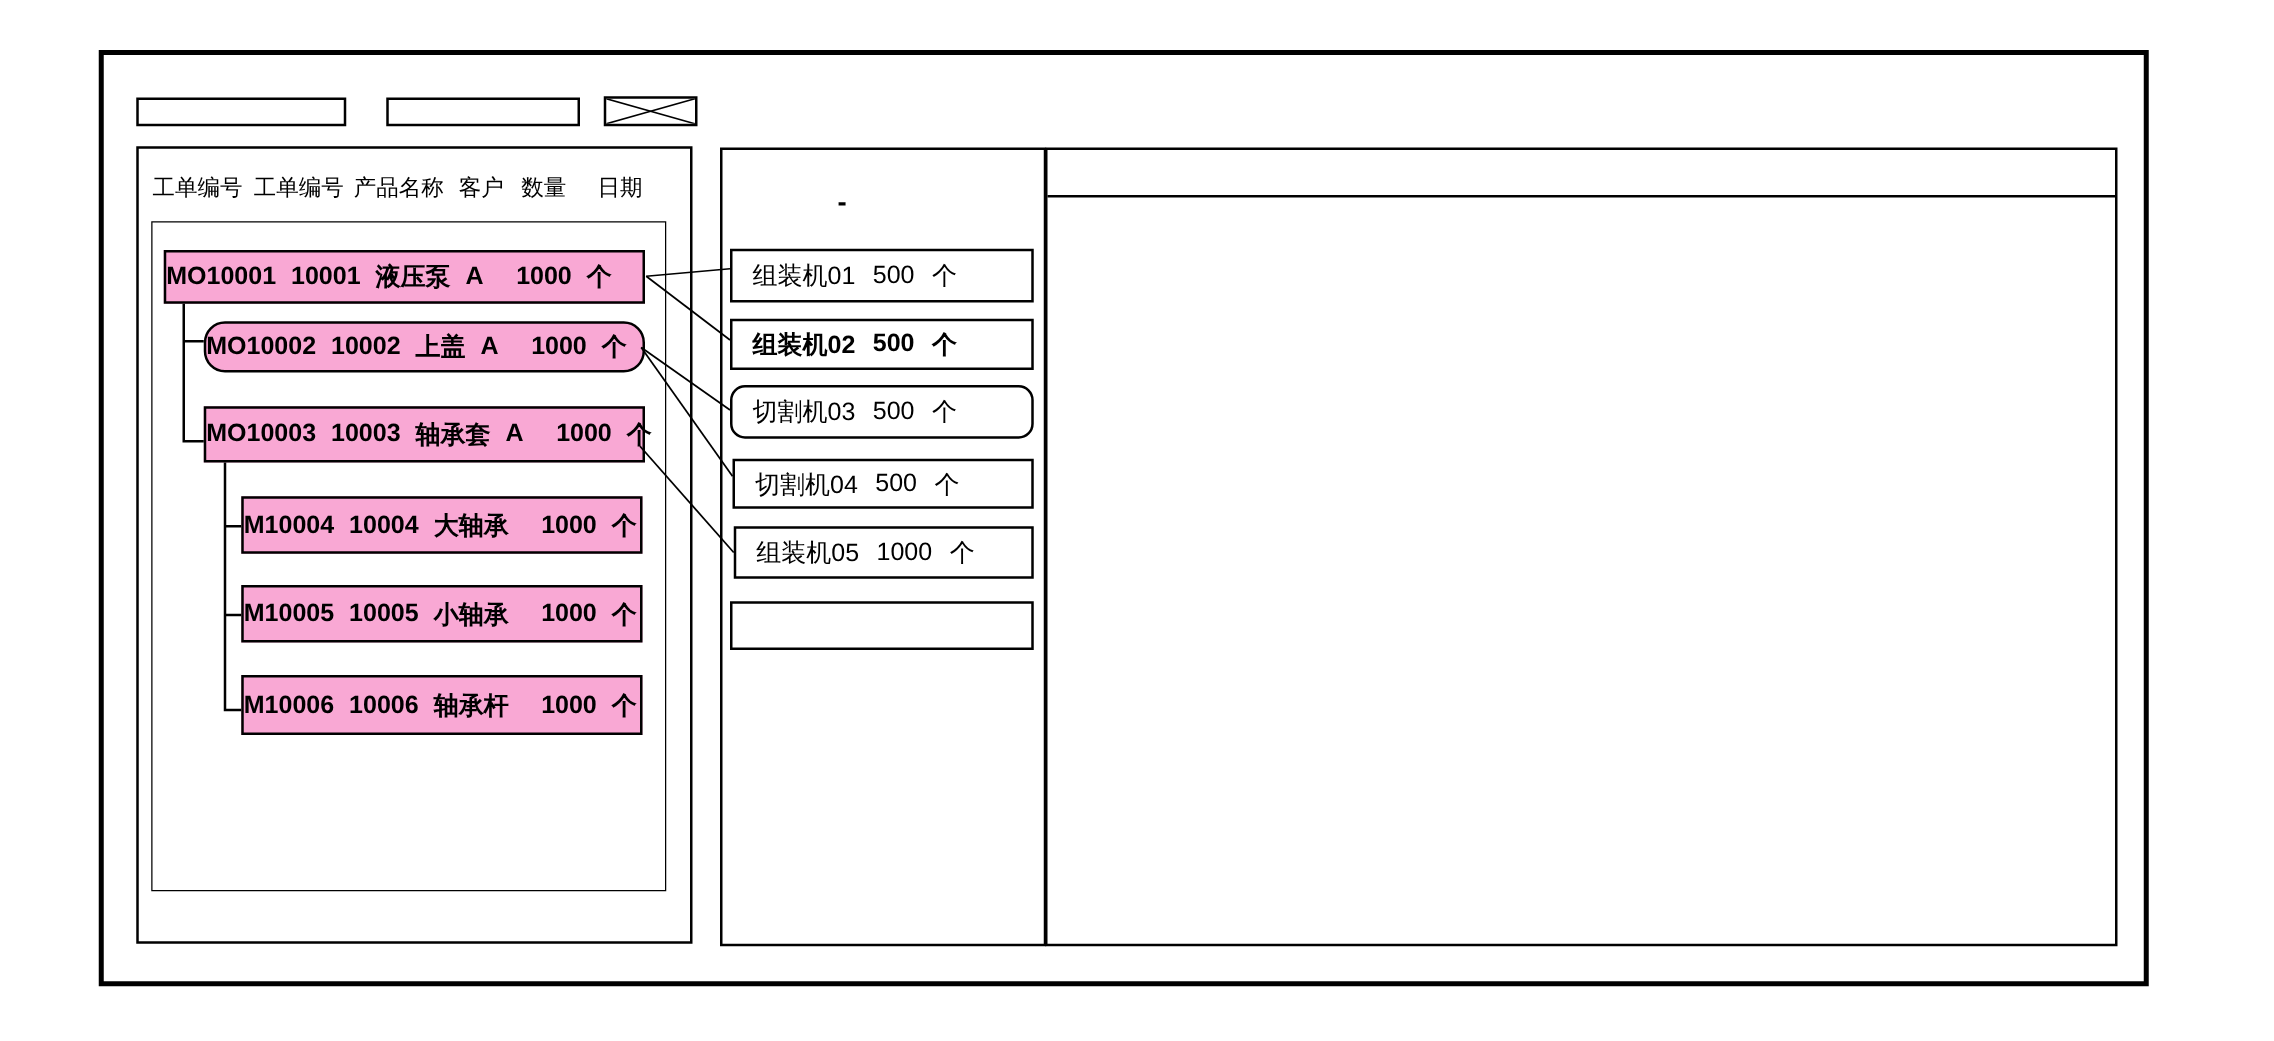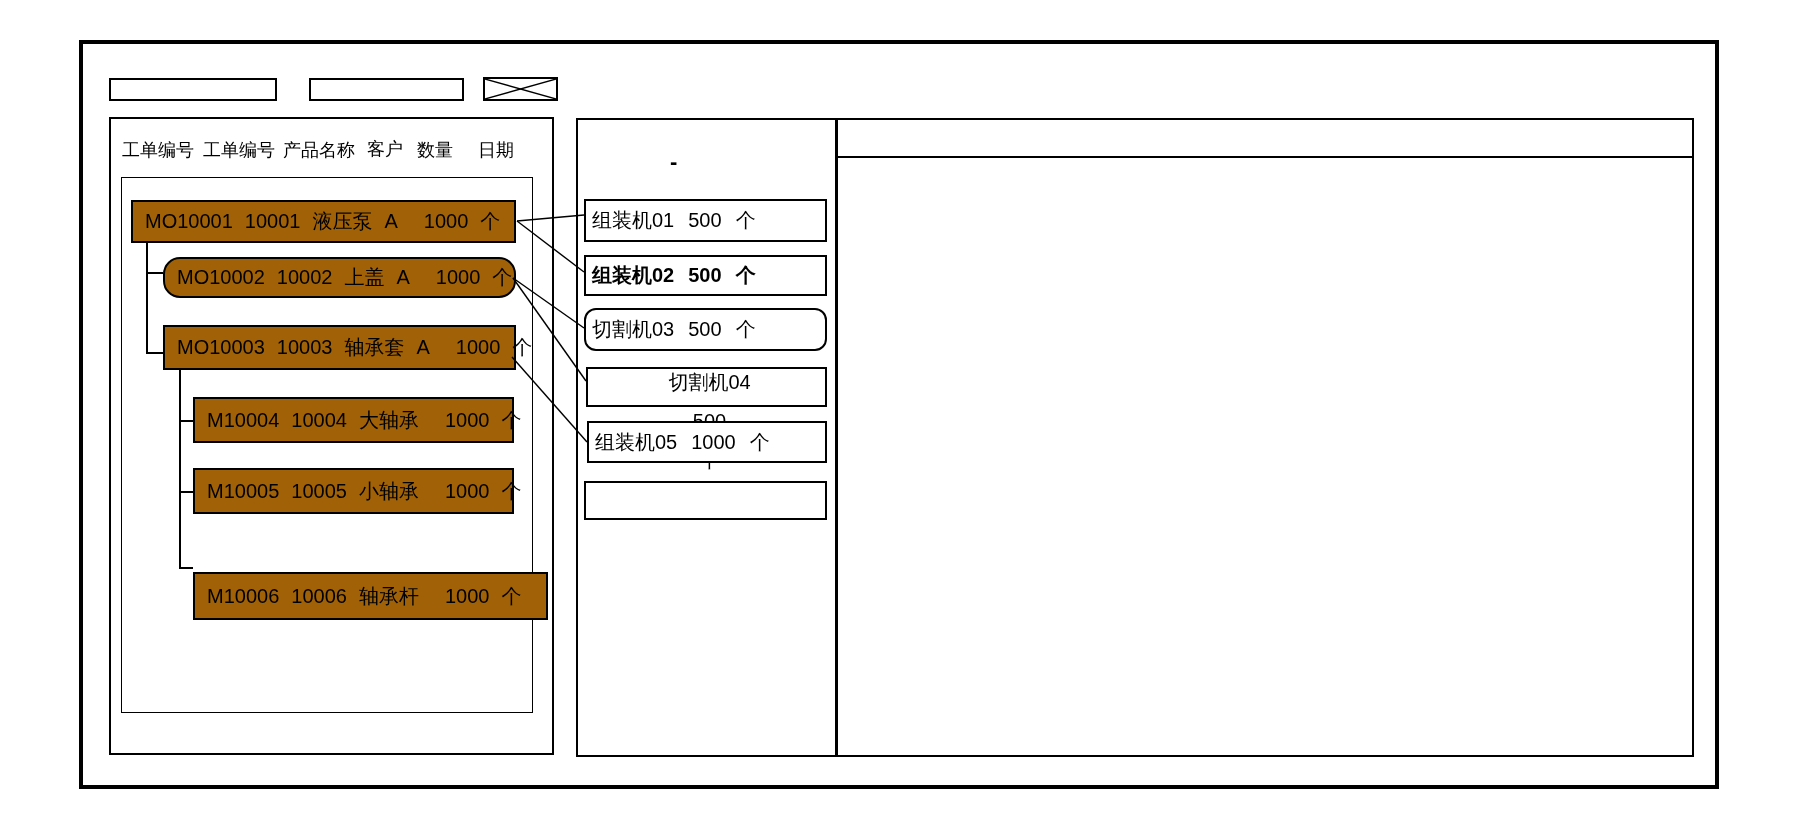--- a/index.html
+++ b/index.html
@@ -16,38 +16,38 @@
   .tb-xbox{left:483px;top:77px;width:75px;height:24px;border:2px solid #000;background:#fff;}
   .tb-xbox svg{display:block;width:100%;height:100%;}
   
   .left-panel{left:109px;top:117px;width:445px;height:638px;border:2px solid #000;background:#fff;}
   .tree-container{left:121px;top:177px;width:412px;height:536px;border:1px solid #000;background:#fff;}
   .mid-panel{left:576px;top:118px;width:261px;height:639px;border:2px solid #000;background:#fff;}
   .right-panel{left:836px;top:118px;width:858px;height:639px;border:2px solid #000;background:#fff;}
   .rp-divider{position:absolute;left:0;right:0;top:36px;height:2px;background:#000;}
   
   .hdr{position:absolute;top:140px;font-size:18px;line-height:20px;white-space:nowrap;}
-  .h1{left:122px;} .h2{left:203px;} .h3{left:283px;} .h4{left:367px;font-family:Liberation Mono, monospace;} .h5{left:417px;} .h6{left:478px;}
+  .h1{left:122px;} .h2{left:203px;} .h3{left:283px;} .h4{left:367px;} .h5{left:417px;} .h6{left:478px;}
   
-  .obox{border:2px solid #000;background:#a16207;display:flex;align-items:center;gap:12px;
-        padding-left:12px;font-size:20px;white-space:nowrap;z-index:2;}
+  .obox{border:2px solid #000;background:#f9a8d4;display:flex;align-items:center;gap:12px;
+        font-size:20px;white-space:nowrap;z-index:2;font-weight:bold;}
   .obox .qty{margin-left:14px;}
   .tb1{left:131px;top:200px;width:385px;height:43px;}
   .tb2{left:163px;top:257px;width:353px;height:41px;border-radius:17px;}
   .tb3{left:163px;top:325px;width:353px;height:45px;}
   .tb4{left:193px;top:397px;width:321px;height:46px;}
   .tb5{left:193px;top:468px;width:321px;height:46px;}
-  .tb6{left:193px;top:540px;width:355px;height:48px;margin-top:32px;}
+  .tb6{left:193px;top:540px;width:321px;height:48px;}
   
   .mbox{border:2px solid #000;background:#fff;display:flex;align-items:center;gap:14px;
-        padding-left:6px;font-size:20px;white-space:nowrap;z-index:2;}
+        padding-left:16px;font-size:20px;white-space:nowrap;z-index:2;}
   .mb1{left:584px;top:199px;width:243px;height:43px;}
   .mb2{left:584px;top:255px;width:243px;height:41px;font-weight:bold;}
   .mb3{left:584px;top:308px;width:243px;height:43px;border-radius:12px;}
-  .mb4{left:586px;top:367px;width:241px;height:40px;flex-direction:column;}
+  .mb4{left:586px;top:367px;width:241px;height:40px;}
   .mb5{left:587px;top:421px;width:240px;height:42px;}
   .mb6{left:584px;top:481px;width:243px;height:39px;}
   
   .stray{left:670px;top:151px;font-size:22px;font-weight:bold;line-height:22px;}
   
   .overlay{position:absolute;left:0;top:0;width:1819px;height:833px;pointer-events:none;z-index:3;}
 </style>
 </head>
 <body>
 

